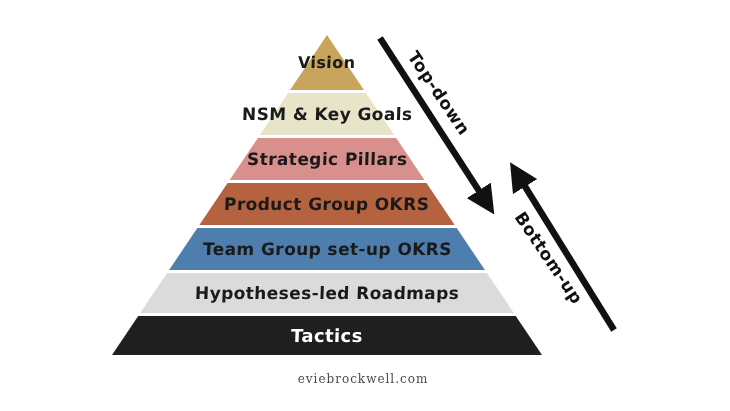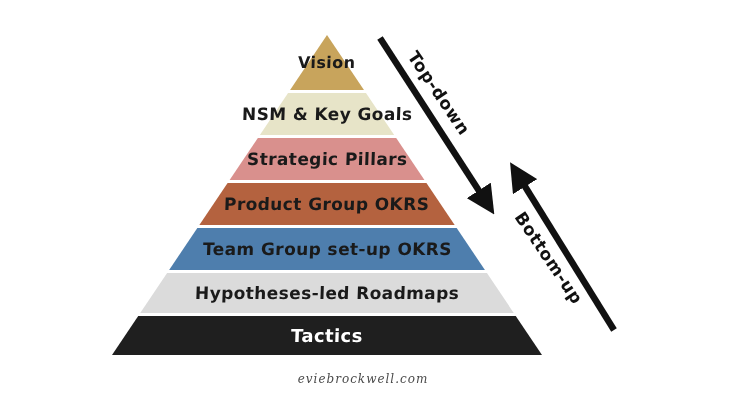--- a/index.html
+++ b/index.html
@@ -78,21 +78,20 @@
   .arrow-label.top-down  { left: 439px; top: 93px; }
   .arrow-label.bottom-up { left: 549px; top: 258px; }
 
   
   .watermark {
     position: absolute;
     left: 363px;
     top: 379px;
     transform: translate(-50%, -50%);
     font-family: "DejaVu Serif", serif;
-    font-style: italic;
     font-size: 12px;
     letter-spacing: 1px;
     color: #4a4a4a;
   }
 </style>
 </head>
 <body>
 
 <div class="canvas">
 

